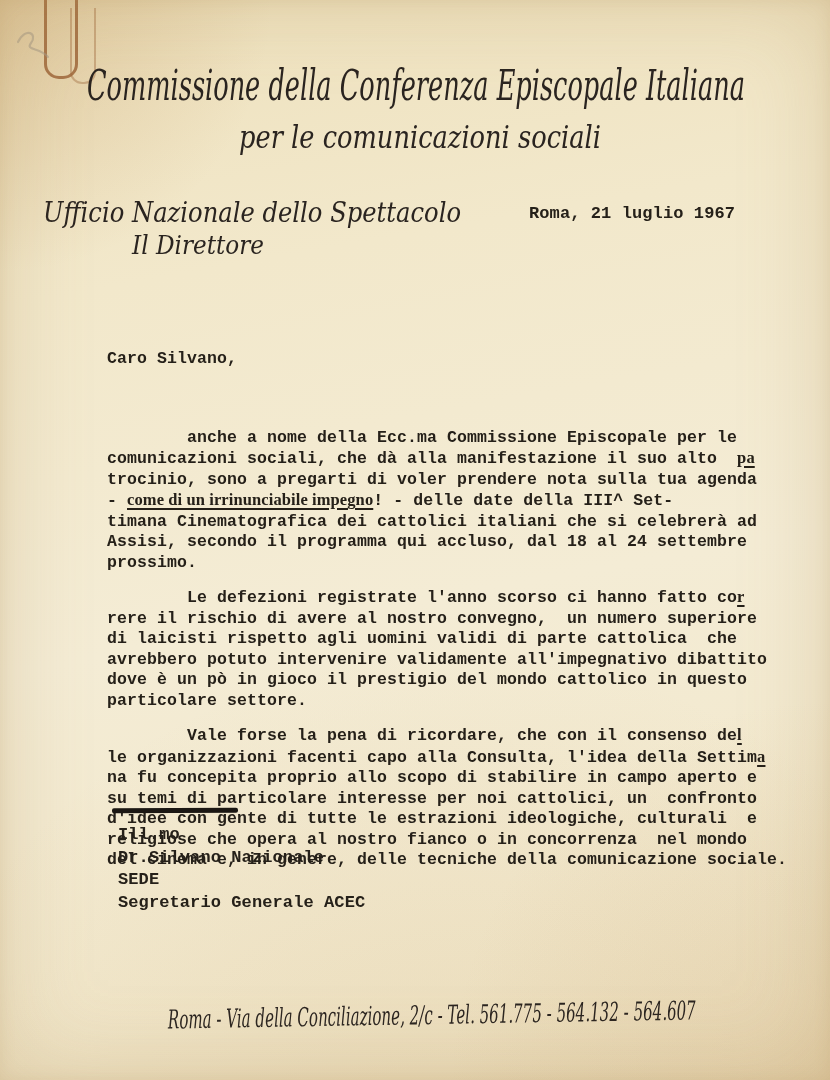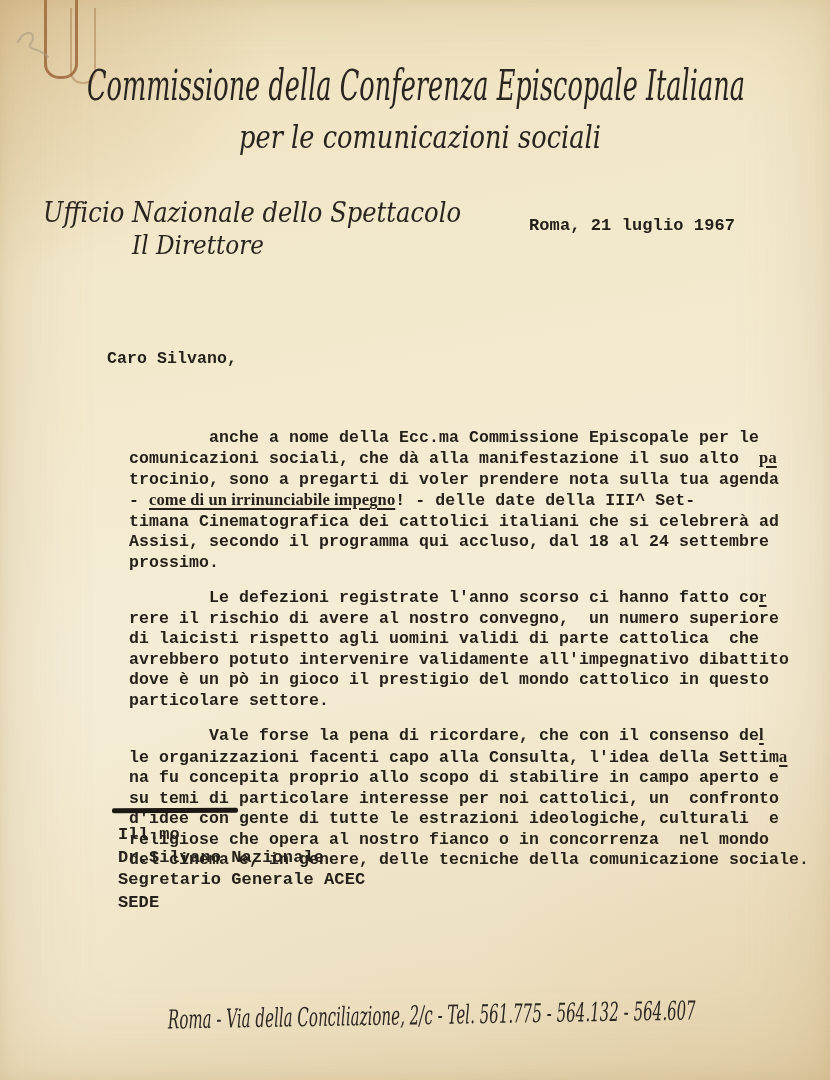--- a/index.html
+++ b/index.html
@@ -39,24 +39,24 @@
   .script {
     font-family:"DejaVu Serif", serif; font-style:italic; fill:#2a2420;
   }
 
   
   .type {
     font-family:"Liberation Mono", monospace; font-weight:700;
     color:#252019; font-size:16.5px; line-height:20.5px; white-space:pre;
     letter-spacing:0.1px;
   }
-  .dateline { position:absolute; left:529px; top:216px; font-size:17px; }
+  .dateline { position:absolute; left:529px; top:204px; font-size:17px; }
   .letter-body { position:absolute; left:107px; top:308px; }
   .salutation { margin-bottom:17px; }
-  .paragraph { margin-bottom:14px;margin-left:22px; }
+  .paragraph { margin-bottom:14px; }
   .line { white-space:pre; }
   .u { text-decoration:underline; text-decoration-thickness:1.6px; text-underline-offset:3px;font-family:Liberation Serif, serif; }
 
   .divider {
     position:absolute; left:112px; top:808px; width:126px; height:5px;
     background:#1b1713; border-radius:2px; transform:rotate(-.3deg);
   }
   .recipient { position:absolute; left:118px; top:824px; font-size:17px; line-height:22.5px; }
 </style>
 </head>
@@ -86,19 +86,19 @@
 
   <div class="type dateline">Roma, 21 luglio 1967</div>
 
   <div class="type letter-body">
     <div class="salutation">Caro Silvano,</div>
     <div><div class="paragraph"><div class="line"><span>        anche a nome della Ecc.ma Commissione Episcopale per le</span></div><div class="line"><span>comunicazioni sociali, che dà alla manifestazione il suo alto  </span><span class="u">pa</span></div><div class="line"><span>trocinio, sono a pregarti di voler prendere nota sulla tua agenda</span></div><div class="line"><span>- </span><span class="u">come di un irrinunciabile impegno</span><span>! - delle date della III^ Set-</span></div><div class="line"><span>timana Cinematografica dei cattolici italiani che si celebrerà ad</span></div><div class="line"><span>Assisi, secondo il programma qui accluso, dal 18 al 24 settembre</span></div><div class="line"><span>prossimo.</span></div></div><div class="paragraph"><div class="line"><span>        Le defezioni registrate l'anno scorso ci hanno fatto co</span><span class="u">r</span></div><div class="line"><span>rere il rischio di avere al nostro convegno,  un numero superiore</span></div><div class="line"><span>di laicisti rispetto agli uomini validi di parte cattolica  che</span></div><div class="line"><span>avrebbero potuto intervenire validamente all'impegnativo dibattito</span></div><div class="line"><span>dove è un pò in gioco il prestigio del mondo cattolico in questo</span></div><div class="line"><span>particolare settore.</span></div></div><div class="paragraph"><div class="line"><span>        Vale forse la pena di ricordare, che con il consenso de</span><span class="u">l</span></div><div class="line"><span>le organizzazioni facenti capo alla Consulta, l'idea della Settim</span><span class="u">a</span></div><div class="line"><span>na fu concepita proprio allo scopo di stabilire in campo aperto e</span></div><div class="line"><span>su temi di particolare interesse per noi cattolici, un  confronto</span></div><div class="line"><span>d'idee con gente di tutte le estrazioni ideologiche, culturali  e</span></div><div class="line"><span>religiose che opera al nostro fianco o in concorrenza  nel mondo</span></div><div class="line"><span>del cinema e, in genere, delle tecniche della comunicazione sociale.</span></div></div></div>
   </div>
 
   <div class="divider"></div>
 
-  <div class="type recipient"><div class="line">Ill.mo</div><div class="line">Dr.Silvano Nazionale</div><div class="line">Segretario Generale ACEC</div><div class="line">SEDE</div></div>
+  <div class="type recipient"><div class="line">Ill.mo</div><div class="line">Dr.Silvano Nazionale</div><div class="line">SEDE</div><div class="line">Segretario Generale ACEC</div></div>
 
   <svg class="script-line" style="left:0; top:988px;" width="830" height="60">
     <text class="script" x="432" y="36" text-anchor="middle" font-size="26" textLength="528" lengthAdjust="spacingAndGlyphs" transform="rotate(-1 432 36)">Roma - Via della Conciliazione, 2/c - Tel. 561.775 - 564.132 - 564.607</text>
   </svg>
 
 </div>
 
 </body></html>

